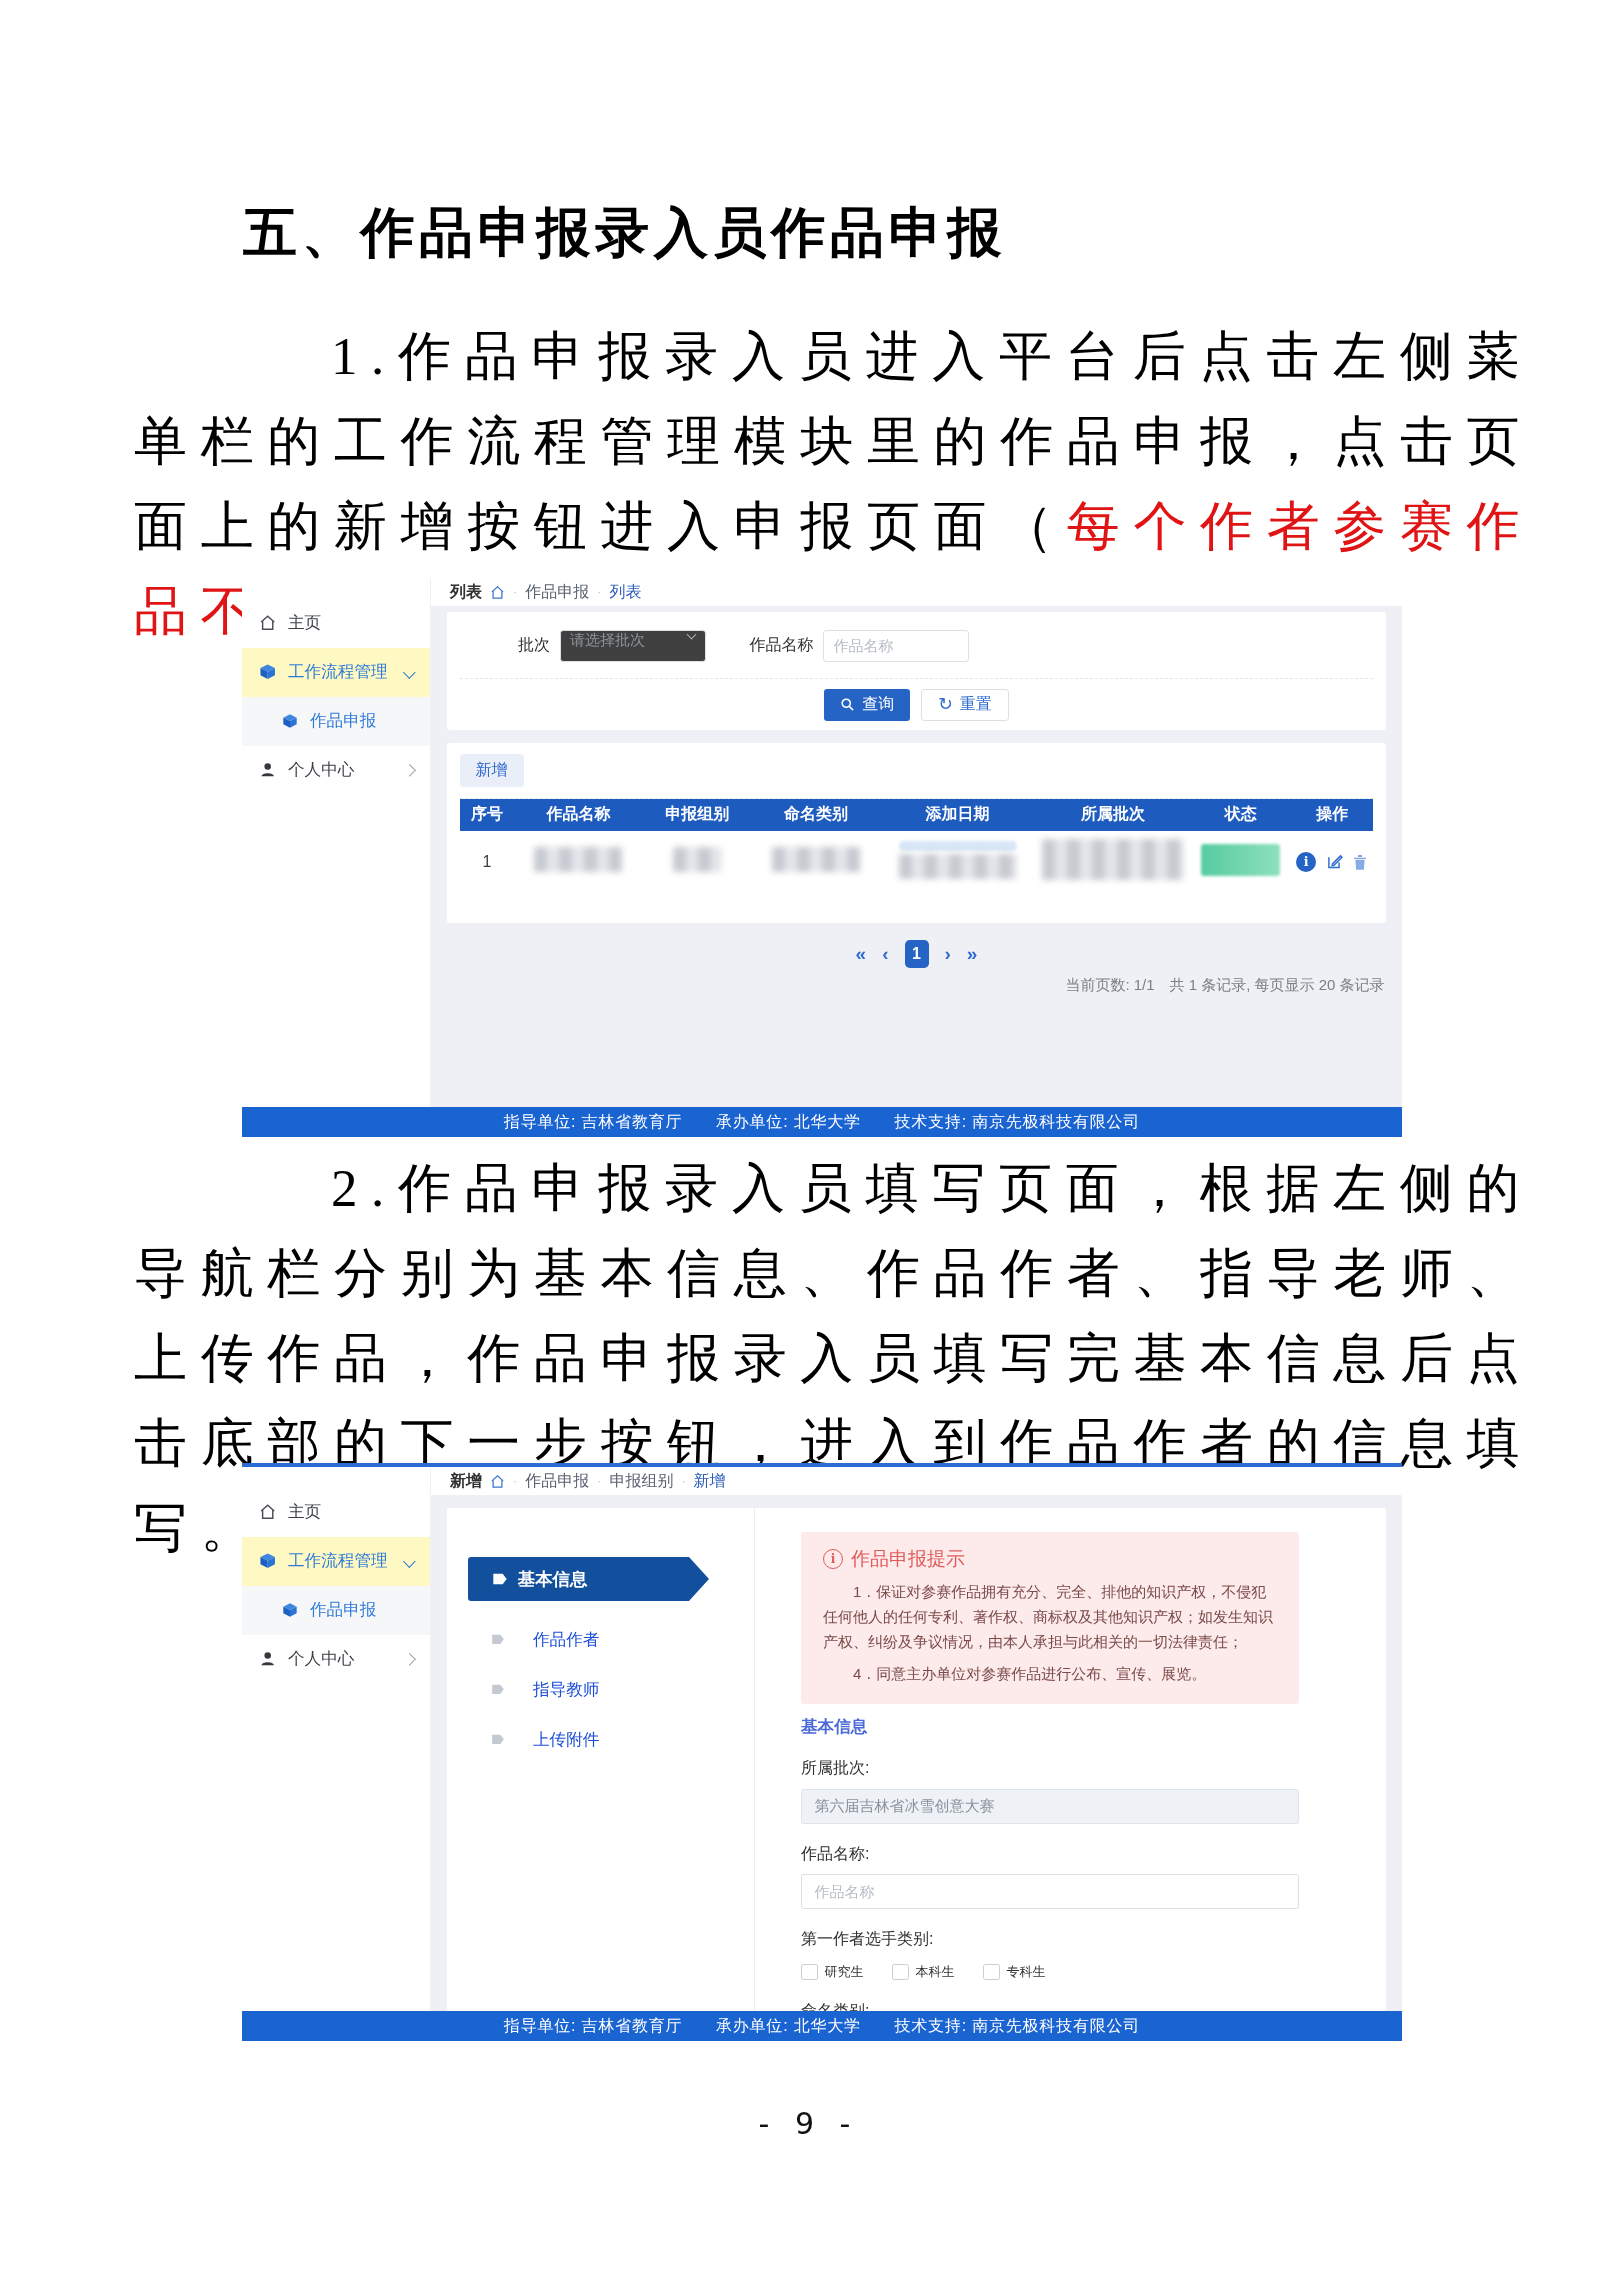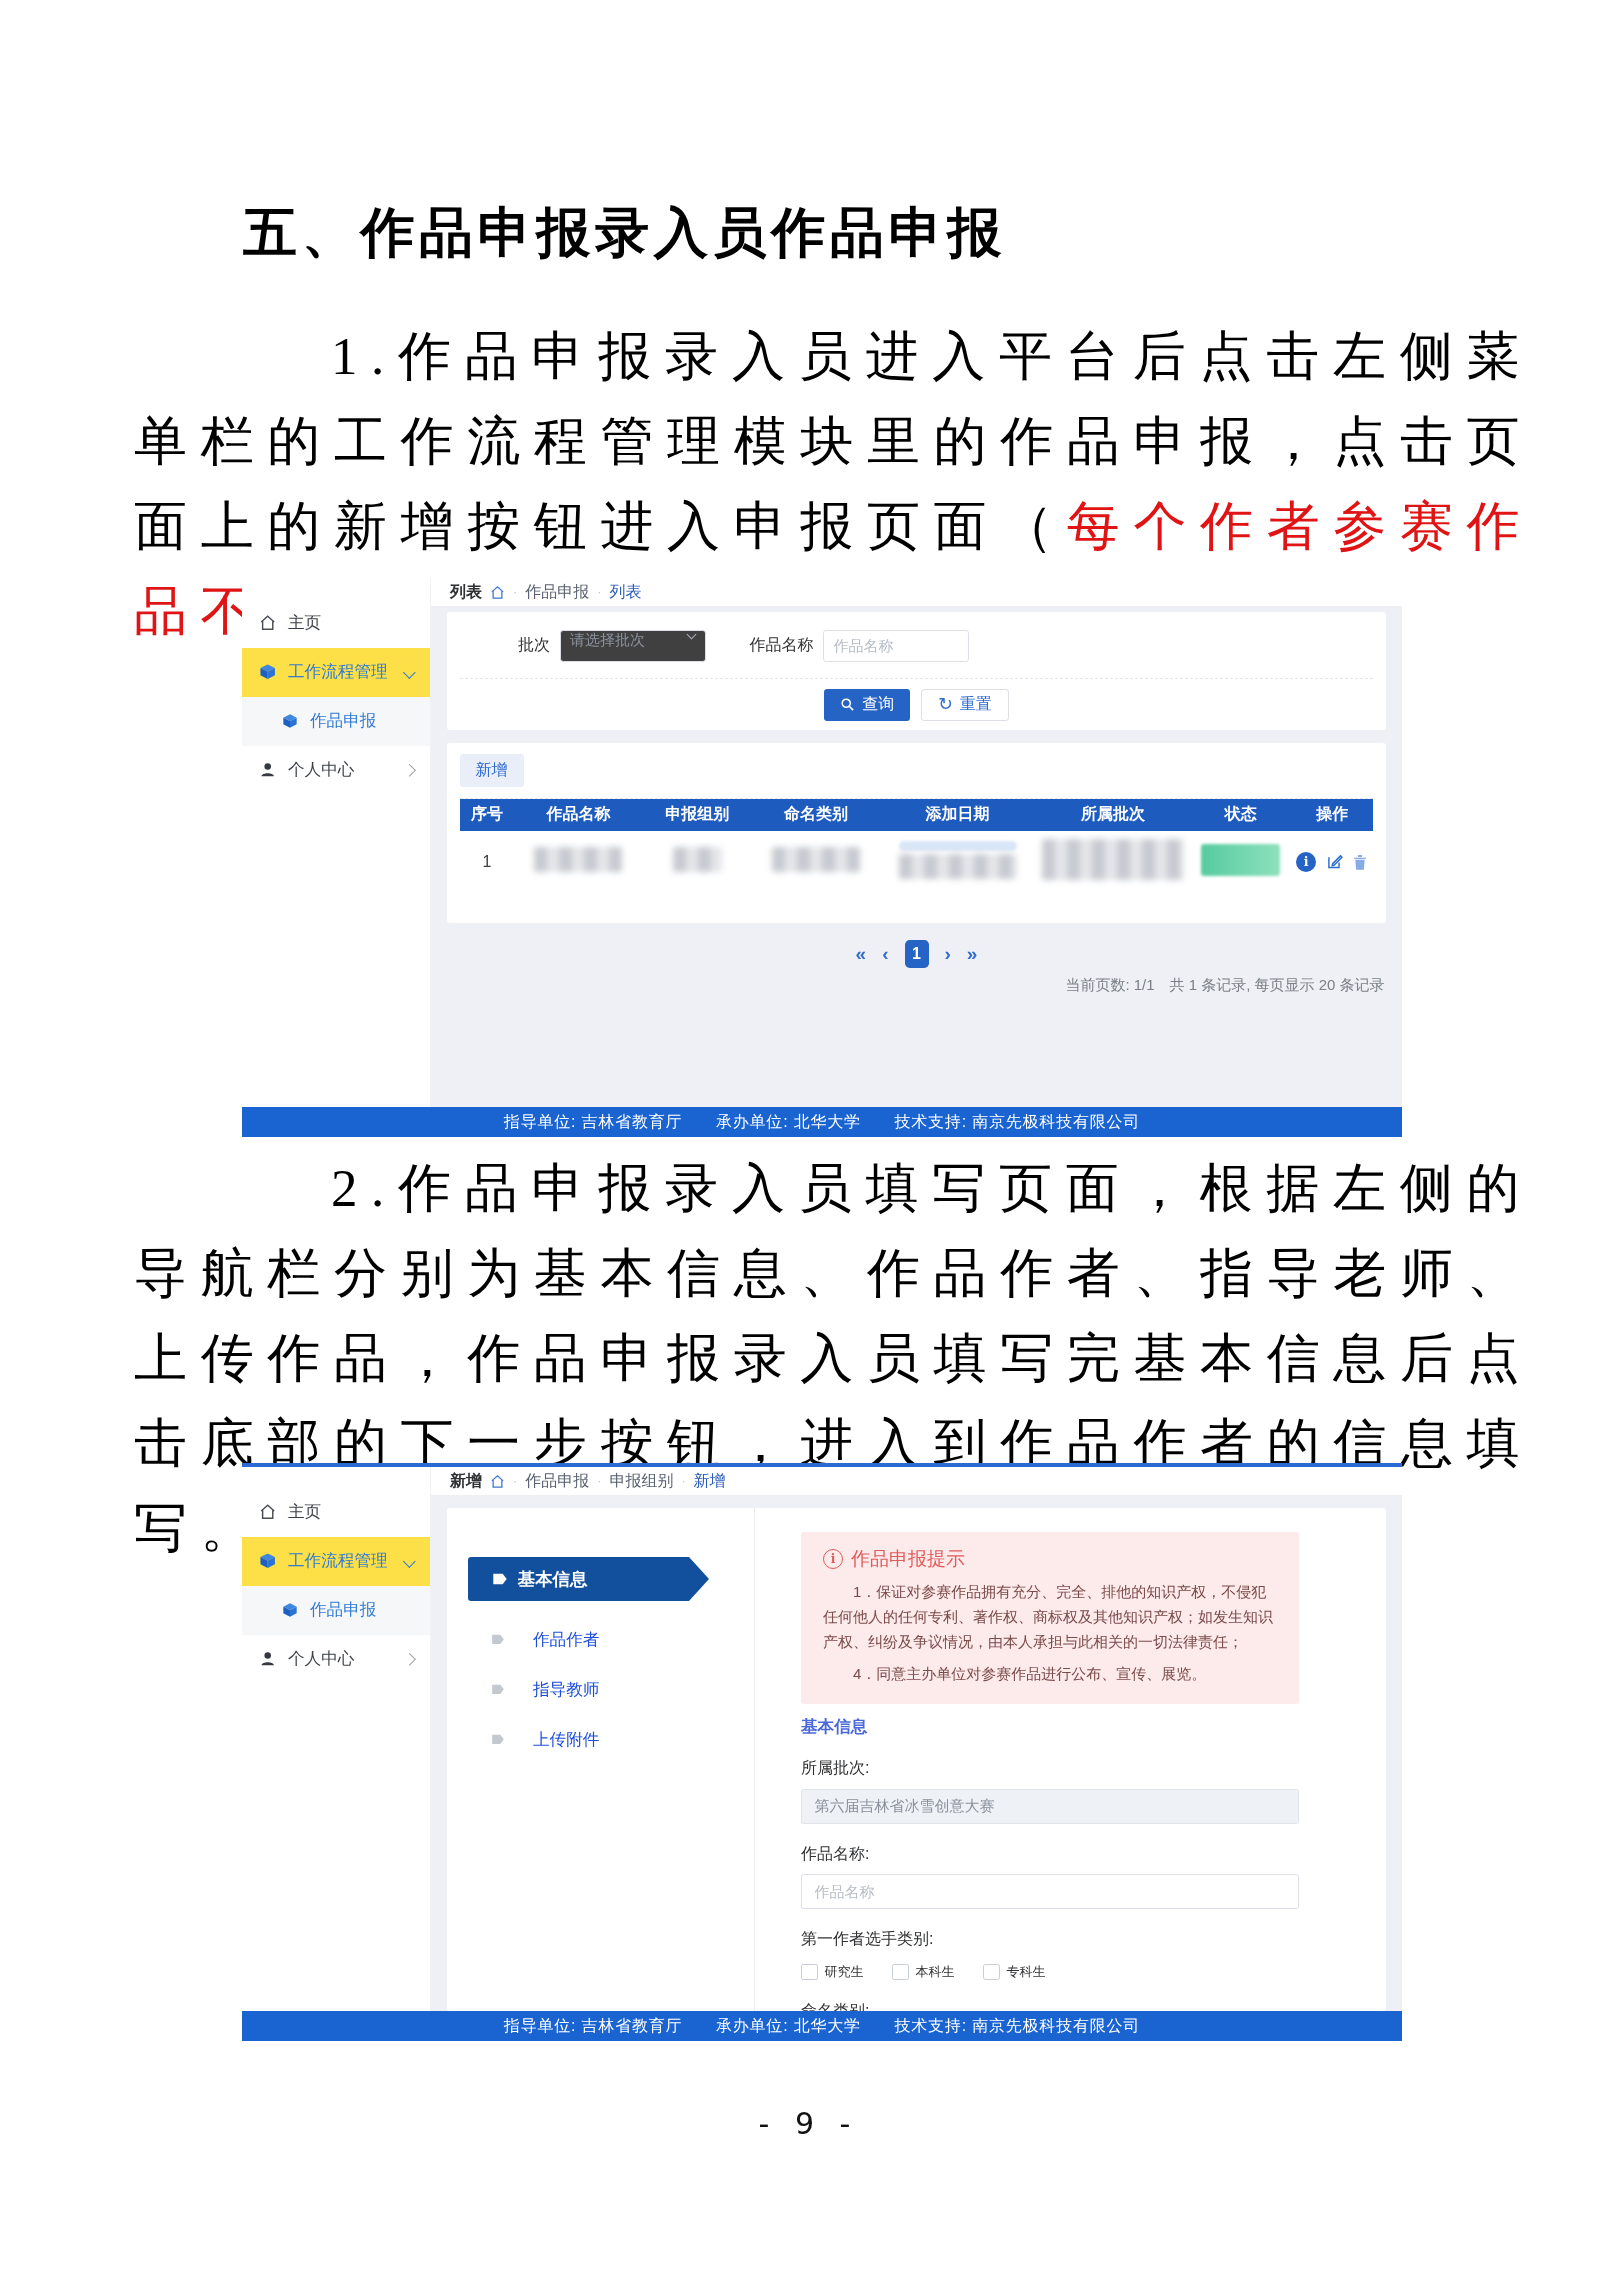--- a/index.html
+++ b/index.html
@@ -38,21 +38,21 @@
   .s-foot {
     height:30px; background:#1a64d2; color:#fff; flex:0 0 auto;
     display:flex; align-items:center; justify-content:center;
     font-size:16px; letter-spacing:0.8px; white-space:pre;
   }
 
   
   .s-side { width:189px; background:#fff; padding-top:20.5px; flex:0 0 auto; border-right:0.8px solid #f0f1f4; }
   .side-item { height:49px; display:flex; align-items:center; gap:11px; padding:0 16px; font-size:16.6px; color:#3a3f45; cursor:pointer; }
   .side-item .ic { width:19px; height:19px; flex:0 0 auto; display:flex; align-items:center; justify-content:center; }
-  .side-item.parent-active { background:#fde047; color:#2f7ad6; }
+  .side-item.parent-active { background:#fef9c3; color:#2f7ad6; }
   .side-item.sub { background:#f6f7f9; padding-left:38px; color:#2f7ad6; }
   .chev { margin-left:auto; width:8.7px; height:8.7px; border-right:1.6px solid #9aa0a8; border-bottom:1.6px solid #9aa0a8; }
   .chev.down { transform:rotate(45deg); border-color:#2f7ad6; }
   .chev.right { transform:rotate(-45deg); }
 
   
   .s-main { flex:1; background:#eef0f5; display:flex; flex-direction:column; min-width:0; }
   .crumb-bar { background:#fff; height:28px; flex:0 0 auto; display:flex; align-items:center; gap:8px; padding:0 19px; font-size:16px; }
   .crumb-title { font-weight:bold; color:#303133; }
   .crumb-home { color:#3a76d2; display:flex; align-items:center; }

